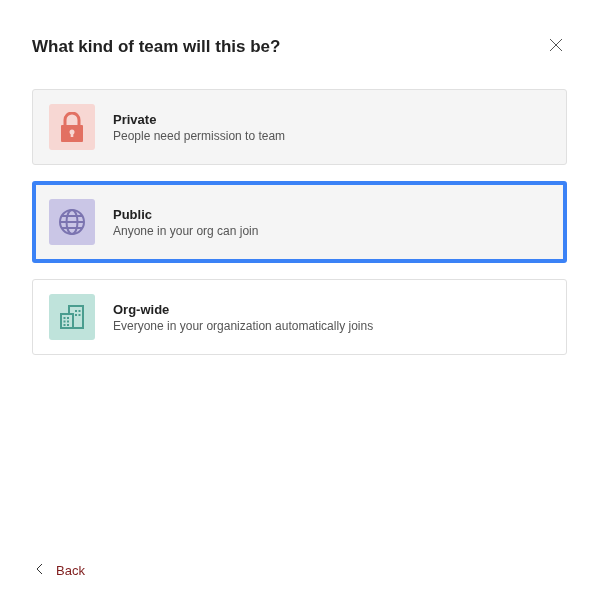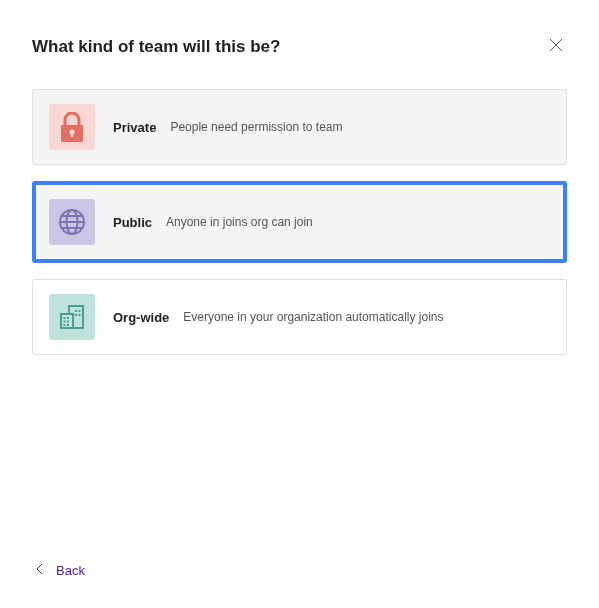--- a/index.html
+++ b/index.html
@@ -69,22 +69,22 @@
       background: #f7d7d3;
     }
     .icon-public {
       background: #cac6e6;
     }
     .icon-orgwide {
       background: #bfe3db;
     }
     .option-text {
       display: flex;
-      flex-direction: row;
-      gap: 14px;
+      flex-direction: column;
+      gap: 2px;
       justify-content: flex-end;
     }
     .option-title {
       font-size: 13px;
       font-weight: 700;
       color: #222;
     }
     .option-desc {
       font-size: 12px;
       color: #555;
@@ -94,21 +94,21 @@
       bottom: 30px;
       left: 36px;
     }
     .back-btn {
       background: none;
       border: none;
       cursor: pointer;
       display: flex;
       align-items: center;
       gap: 12px;
-      color: #4c1d95;
+      color: #7f1d1d;
       font-size: 13px;
       font-family: inherit;
     }
   </style>
 </head>
 <body>
 
 <div class="header">
   <div class="title">What kind of team will this be?</div>
   <button class="close-btn">
@@ -142,21 +142,21 @@
       <svg width="30" height="30" viewBox="0 0 30 30">
         <circle cx="15" cy="15" r="12" fill="none" stroke="#7b74b0" stroke-width="2"></circle>
         <ellipse cx="15" cy="15" rx="5.5" ry="12" fill="none" stroke="#7b74b0" stroke-width="2"></ellipse>
         <line x1="3" y1="15" x2="27" y2="15" stroke="#7b74b0" stroke-width="2"></line>
         <line x1="5" y1="9" x2="25" y2="9" stroke="#7b74b0" stroke-width="2"></line>
         <line x1="5" y1="21" x2="25" y2="21" stroke="#7b74b0" stroke-width="2"></line>
       </svg>
     </div>
     <div class="option-text">
       <div class="option-title">Public</div>
-      <div class="option-desc">Anyone in joins org can join</div>
+      <div class="option-desc">Anyone in your org can join</div>
     </div>
   </div>
 
   <div class="option">
     <div class="icon-box icon-orgwide">
       <svg width="30" height="30" viewBox="0 0 30 30">
         <rect x="12" y="4" width="14" height="22" fill="none" stroke="#4a9d8f" stroke-width="2"></rect>
         <rect x="4" y="12" width="12" height="14" fill="#bfe3db" stroke="#4a9d8f" stroke-width="2"></rect>
         <rect x="6.5" y="15" width="2" height="2" fill="#4a9d8f"></rect>
         <rect x="10" y="15" width="2" height="2" fill="#4a9d8f"></rect>

